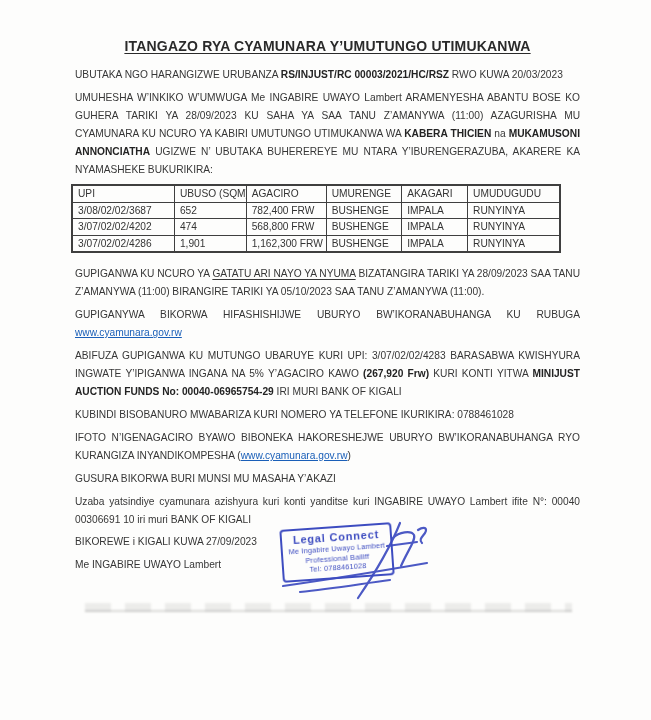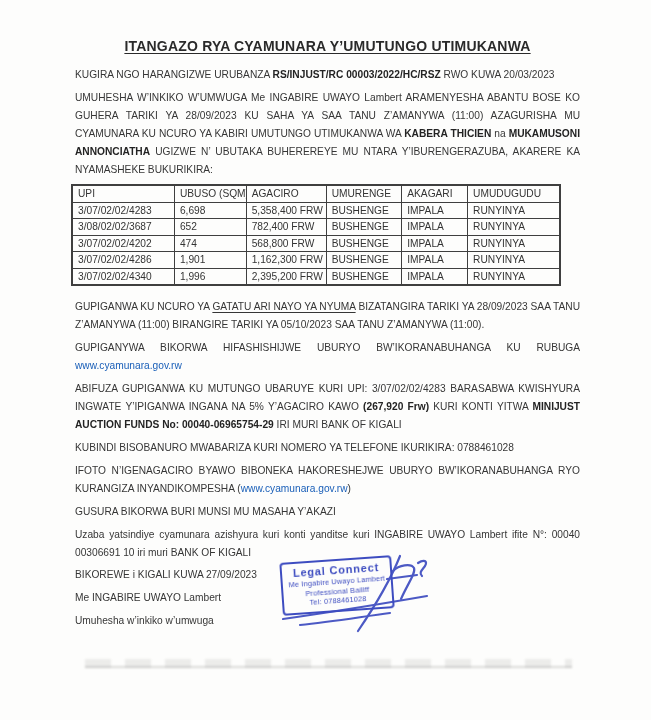--- a/index.html
+++ b/index.html
@@ -13,21 +13,21 @@
     -webkit-font-smoothing:antialiased;
   }
   h1.doc-title{
     font-size:14px; font-weight:bold; text-align:center; color:#2a2a2a;
     text-decoration:underline; text-underline-offset:2px;
     letter-spacing:.2px; margin-bottom:12px; line-height:16px;
   }
   p.para{ text-align:justify; line-height:18px; margin-bottom:5px; }
   p.single{ white-space:nowrap; }
   p.para b{ color:#232323; }
-  a.doc-link{ color:#1a5fb8; cursor:pointer; }
+  a.doc-link{ color:#1a5fb8; text-decoration:underline; cursor:pointer; }
   u.phrase{ text-underline-offset:2px; }
 
   table.auction{
     border-collapse:collapse; width:97%; margin:3px 0 12px -4px;
     table-layout:fixed; border:2px solid #3f3f3f;
   }
   table.auction th, table.auction td{
     border:1px solid #3f3f3f; font-weight:normal; text-align:left;
     font-size:10.2px; line-height:11.5px; padding:2px 5px;
     white-space:nowrap; overflow:hidden; color:#343434;
@@ -54,21 +54,21 @@
     background:repeating-linear-gradient(90deg,
       rgba(160,160,155,.18) 0 26px, rgba(160,160,155,0) 26px 40px);
     filter:blur(.8px);
   }
 </style>
 </head>
 <body>
 
 <h1 class="doc-title">ITANGAZO RYA CYAMUNARA Y’UMUTUNGO UTIMUKANWA</h1>
 
-<p class="para single"><span>KUGIRA NGO HARANGIZWE URUBANZA </span><b>RS/INJUST/RC 00003/2022/HC/RSZ</b><span> RWO KUWA 20/03/2023</span></p>
+<p class="para single"><span>UBUTAKA NGO HARANGIZWE URUBANZA </span><b>RS/INJUST/RC 00003/2021/HC/RSZ</b><span> RWO KUWA 20/03/2023</span></p>
 
 <p class="para"><span>UMUHESHA W’INKIKO W’UMWUGA Me INGABIRE UWAYO Lambert ARAMENYESHA ABANTU BOSE KO GUHERA TARIKI YA 28/09/2023 KU SAHA YA SAA TANU Z’AMANYWA (11:00) AZAGURISHA MU CYAMUNARA KU NCURO YA KABIRI UMUTUNGO UTIMUKANWA WA </span><b>KABERA THICIEN</b><span> na </span><b>MUKAMUSONI ANNONCIATHA</b><span> UGIZWE N’ UBUTAKA BUHEREREYE MU NTARA Y’IBURENGERAZUBA, AKARERE KA NYAMASHEKE BUKURIKIRA:</span></p>
 
 <table class="auction">
   <colgroup>
       <col class="c1">
       <col class="c2">
       <col class="c3">
       <col class="c4">
       <col class="c5">
@@ -79,55 +79,39 @@
       <th>UPI</th>
       <th>UBUSO (SQM)</th>
       <th>AGACIRO</th>
       <th>UMURENGE</th>
       <th>AKAGARI</th>
       <th>UMUDUGUDU</th>
     </tr>
   </thead>
   <tbody>
     <tr>
-      <td>3/07/02/02/4283</td>
-        <td>6,698</td>
-        <td>5,358,400 FRW</td>
-        <td>BUSHENGE</td>
-        <td>IMPALA</td>
-        <td>RUNYINYA</td>
-    </tr>
-    <tr>
       <td>3/08/02/02/3687</td>
         <td>652</td>
         <td>782,400 FRW</td>
         <td>BUSHENGE</td>
         <td>IMPALA</td>
         <td>RUNYINYA</td>
     </tr>
     <tr>
       <td>3/07/02/02/4202</td>
         <td>474</td>
         <td>568,800 FRW</td>
         <td>BUSHENGE</td>
         <td>IMPALA</td>
         <td>RUNYINYA</td>
     </tr>
     <tr>
       <td>3/07/02/02/4286</td>
         <td>1,901</td>
         <td>1,162,300 FRW</td>
-        <td>BUSHENGE</td>
-        <td>IMPALA</td>
-        <td>RUNYINYA</td>
-    </tr>
-    <tr>
-      <td>3/07/02/02/4340</td>
-        <td>1,996</td>
-        <td>2,395,200 FRW</td>
         <td>BUSHENGE</td>
         <td>IMPALA</td>
         <td>RUNYINYA</td>
     </tr>
   </tbody>
 </table>
 
 <p class="para"><span>GUPIGANWA KU NCURO YA </span><u class="phrase">GATATU ARI NAYO YA NYUMA</u><span> BIZATANGIRA TARIKI YA 28/09/2023 SAA TANU Z’AMANYWA (11:00) BIRANGIRE TARIKI YA 05/10/2023 SAA TANU Z’AMANYWA (11:00).</span></p>
 
 <p class="para"><span>GUPIGANYWA BIKORWA HIFASHISHIJWE UBURYO BW’IKORANABUHANGA KU RUBUGA </span><a class="doc-link">www.cyamunara.gov.rw</a></p>
@@ -138,21 +122,20 @@
 
 <p class="para"><span>IFOTO N’IGENAGACIRO BYAWO BIBONEKA HAKORESHEJWE UBURYO BW’IKORANABUHANGA RYO KURANGIZA INYANDIKOMPESHA (</span><a class="doc-link">www.cyamunara.gov.rw</a><span>)</span></p>
 
 <p class="para single">GUSURA BIKORWA BURI MUNSI MU MASAHA Y’AKAZI</p>
 
 <p class="para">Uzaba yatsindiye cyamunara azishyura kuri konti yanditse kuri INGABIRE UWAYO Lambert ifite N°: 00040 00306691 10 iri muri BANK OF KIGALI</p>
 
 <div class="closing">
   <p>BIKOREWE i KIGALI KUWA 27/09/2023</p>
   <p>Me INGABIRE UWAYO Lambert</p>
-  <p>Umuhesha w’inkiko w’umwuga</p>
 
   <div class="stamp">
     <div class="s1">Legal Connect</div>
     <div class="s2">Me Ingabire Uwayo Lambert</div>
     <div class="s3">Professional Bailiff</div>
     <div class="s4">Tel: 0788461028</div>
   </div>
 
   <svg class="signature" width="260" height="110" viewBox="0 0 260 110">
     <g fill="none" stroke="#3d4cc0" stroke-width="2.2" stroke-linecap="round" opacity="0.92">

